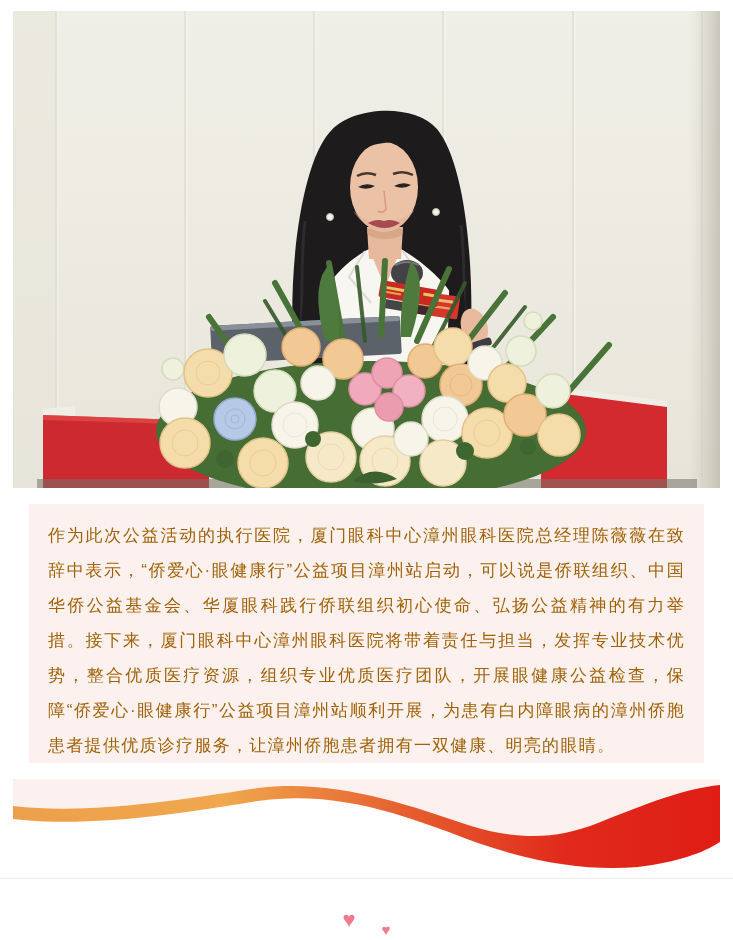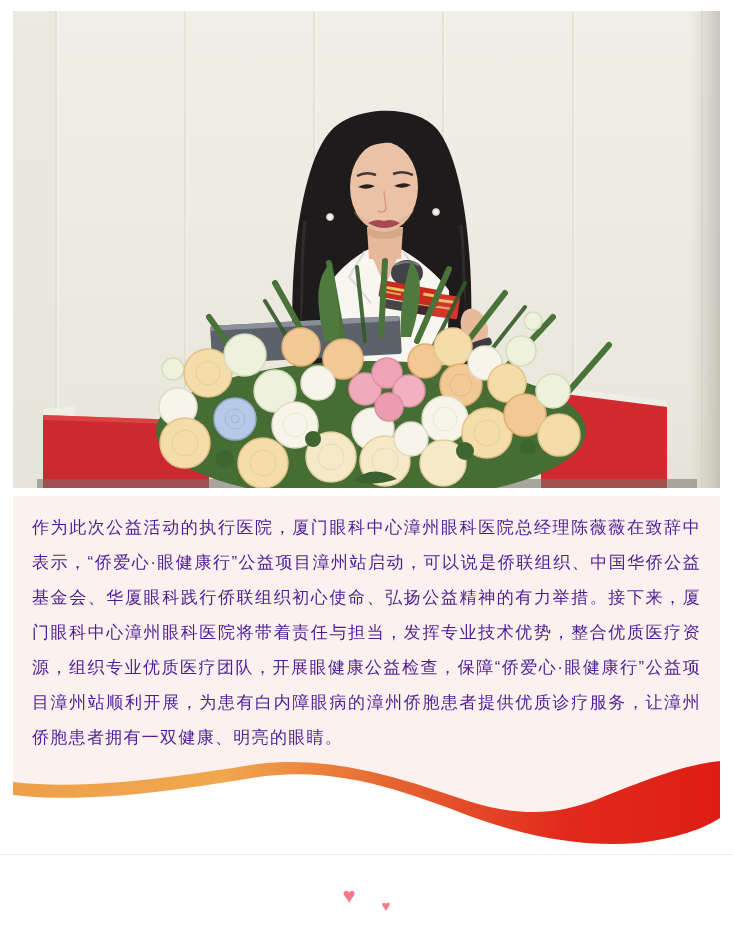--- a/index.html
+++ b/index.html
@@ -1,22 +1,22 @@
 <!DOCTYPE html>
 <html><head>
 <meta charset="utf-8">
 <style>
   html,body{margin:0;padding:0;background:#ffffff;}
   .page{position:relative;width:733px;height:940px;background:#ffffff;overflow:hidden;
         font-family:"Liberation Sans","DejaVu Sans",sans-serif;}
   .photo-wrap{margin:11px 13px 0 13px;width:707px;height:477px;padding:0;}
   .photo-wrap svg{display:block;}
   .panel{margin:8px 13px 0 13px;width:707px;}
-  .para{margin:0;background:#fcf1ee;padding:14px 19px 0 19px;
-        font-size:17px;line-height:35px;letter-spacing:1.3px;color:#4c1d95;
+  .para{margin:16px;background:#fcf1ee;padding:14px 19px 0 19px;
+        font-size:17px;line-height:35px;letter-spacing:1.3px;color:#a16207;
         text-align:justify;text-justify:inter-ideograph;}
   .wave{display:block;}
   .sep{height:1px;background:#ededed;margin:4px 0 0 0;}
   .hearts{display:flex;justify-content:center;align-items:flex-start;gap:26px;
           margin-top:30px;color:#f4798b;}
   .heart-big{font-size:22px;line-height:1;}
   .heart-small{font-size:15px;line-height:1;transform:translateY(13px);}
 </style>
 </head>
 <body>

